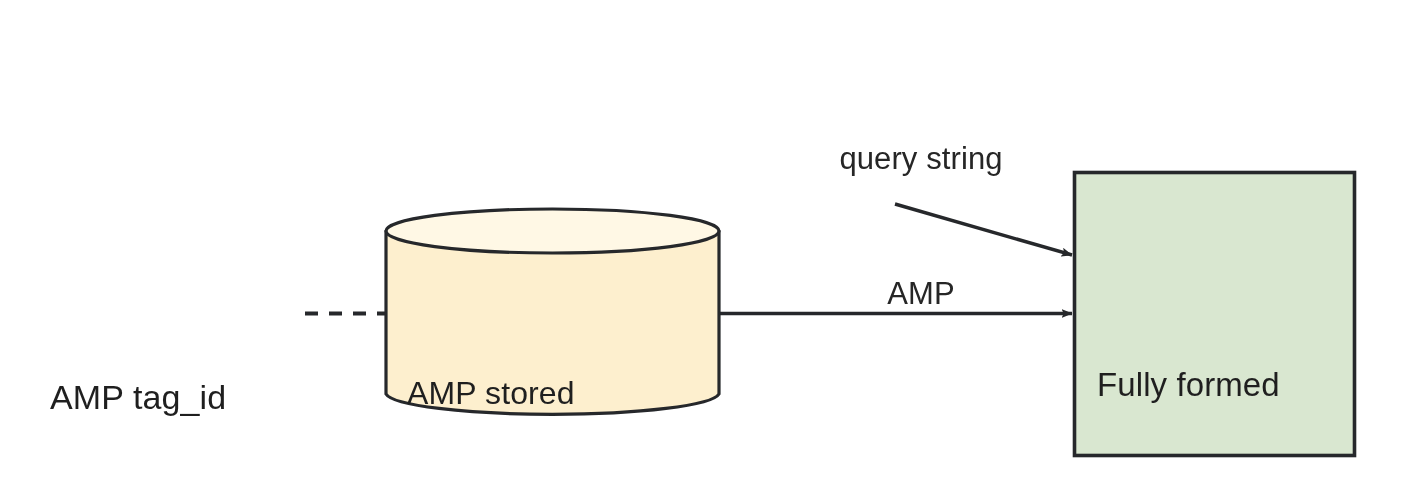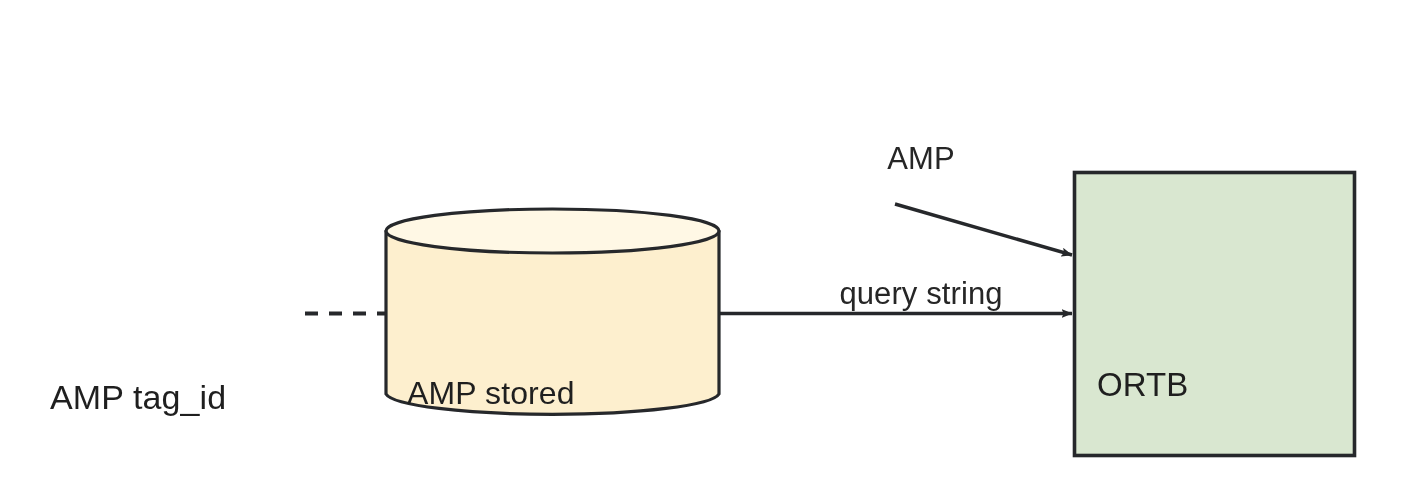--- a/index.html
+++ b/index.html
@@ -96,21 +96,22 @@
   <div class="node-text" id="label-tag-id">
     <span class="txt-line">AMP tag_id</span>
   </div>
 
   <div class="node-text" id="label-cylinder">
     <span class="txt-line">AMP stored</span>
     
   </div>
 
   <div class="node-text" id="label-qs">
+    <span class="txt-line">query string</span>
     <span class="txt-line">AMP</span>
-    <span class="txt-line">query string</span>
   </div>
 
   <div class="node-text" id="label-ortb">
+    <span class="txt-line">Fully formed</span>
     <span class="txt-line">ORTB</span>
   </div>
 
 </div>
 
 </body></html>

